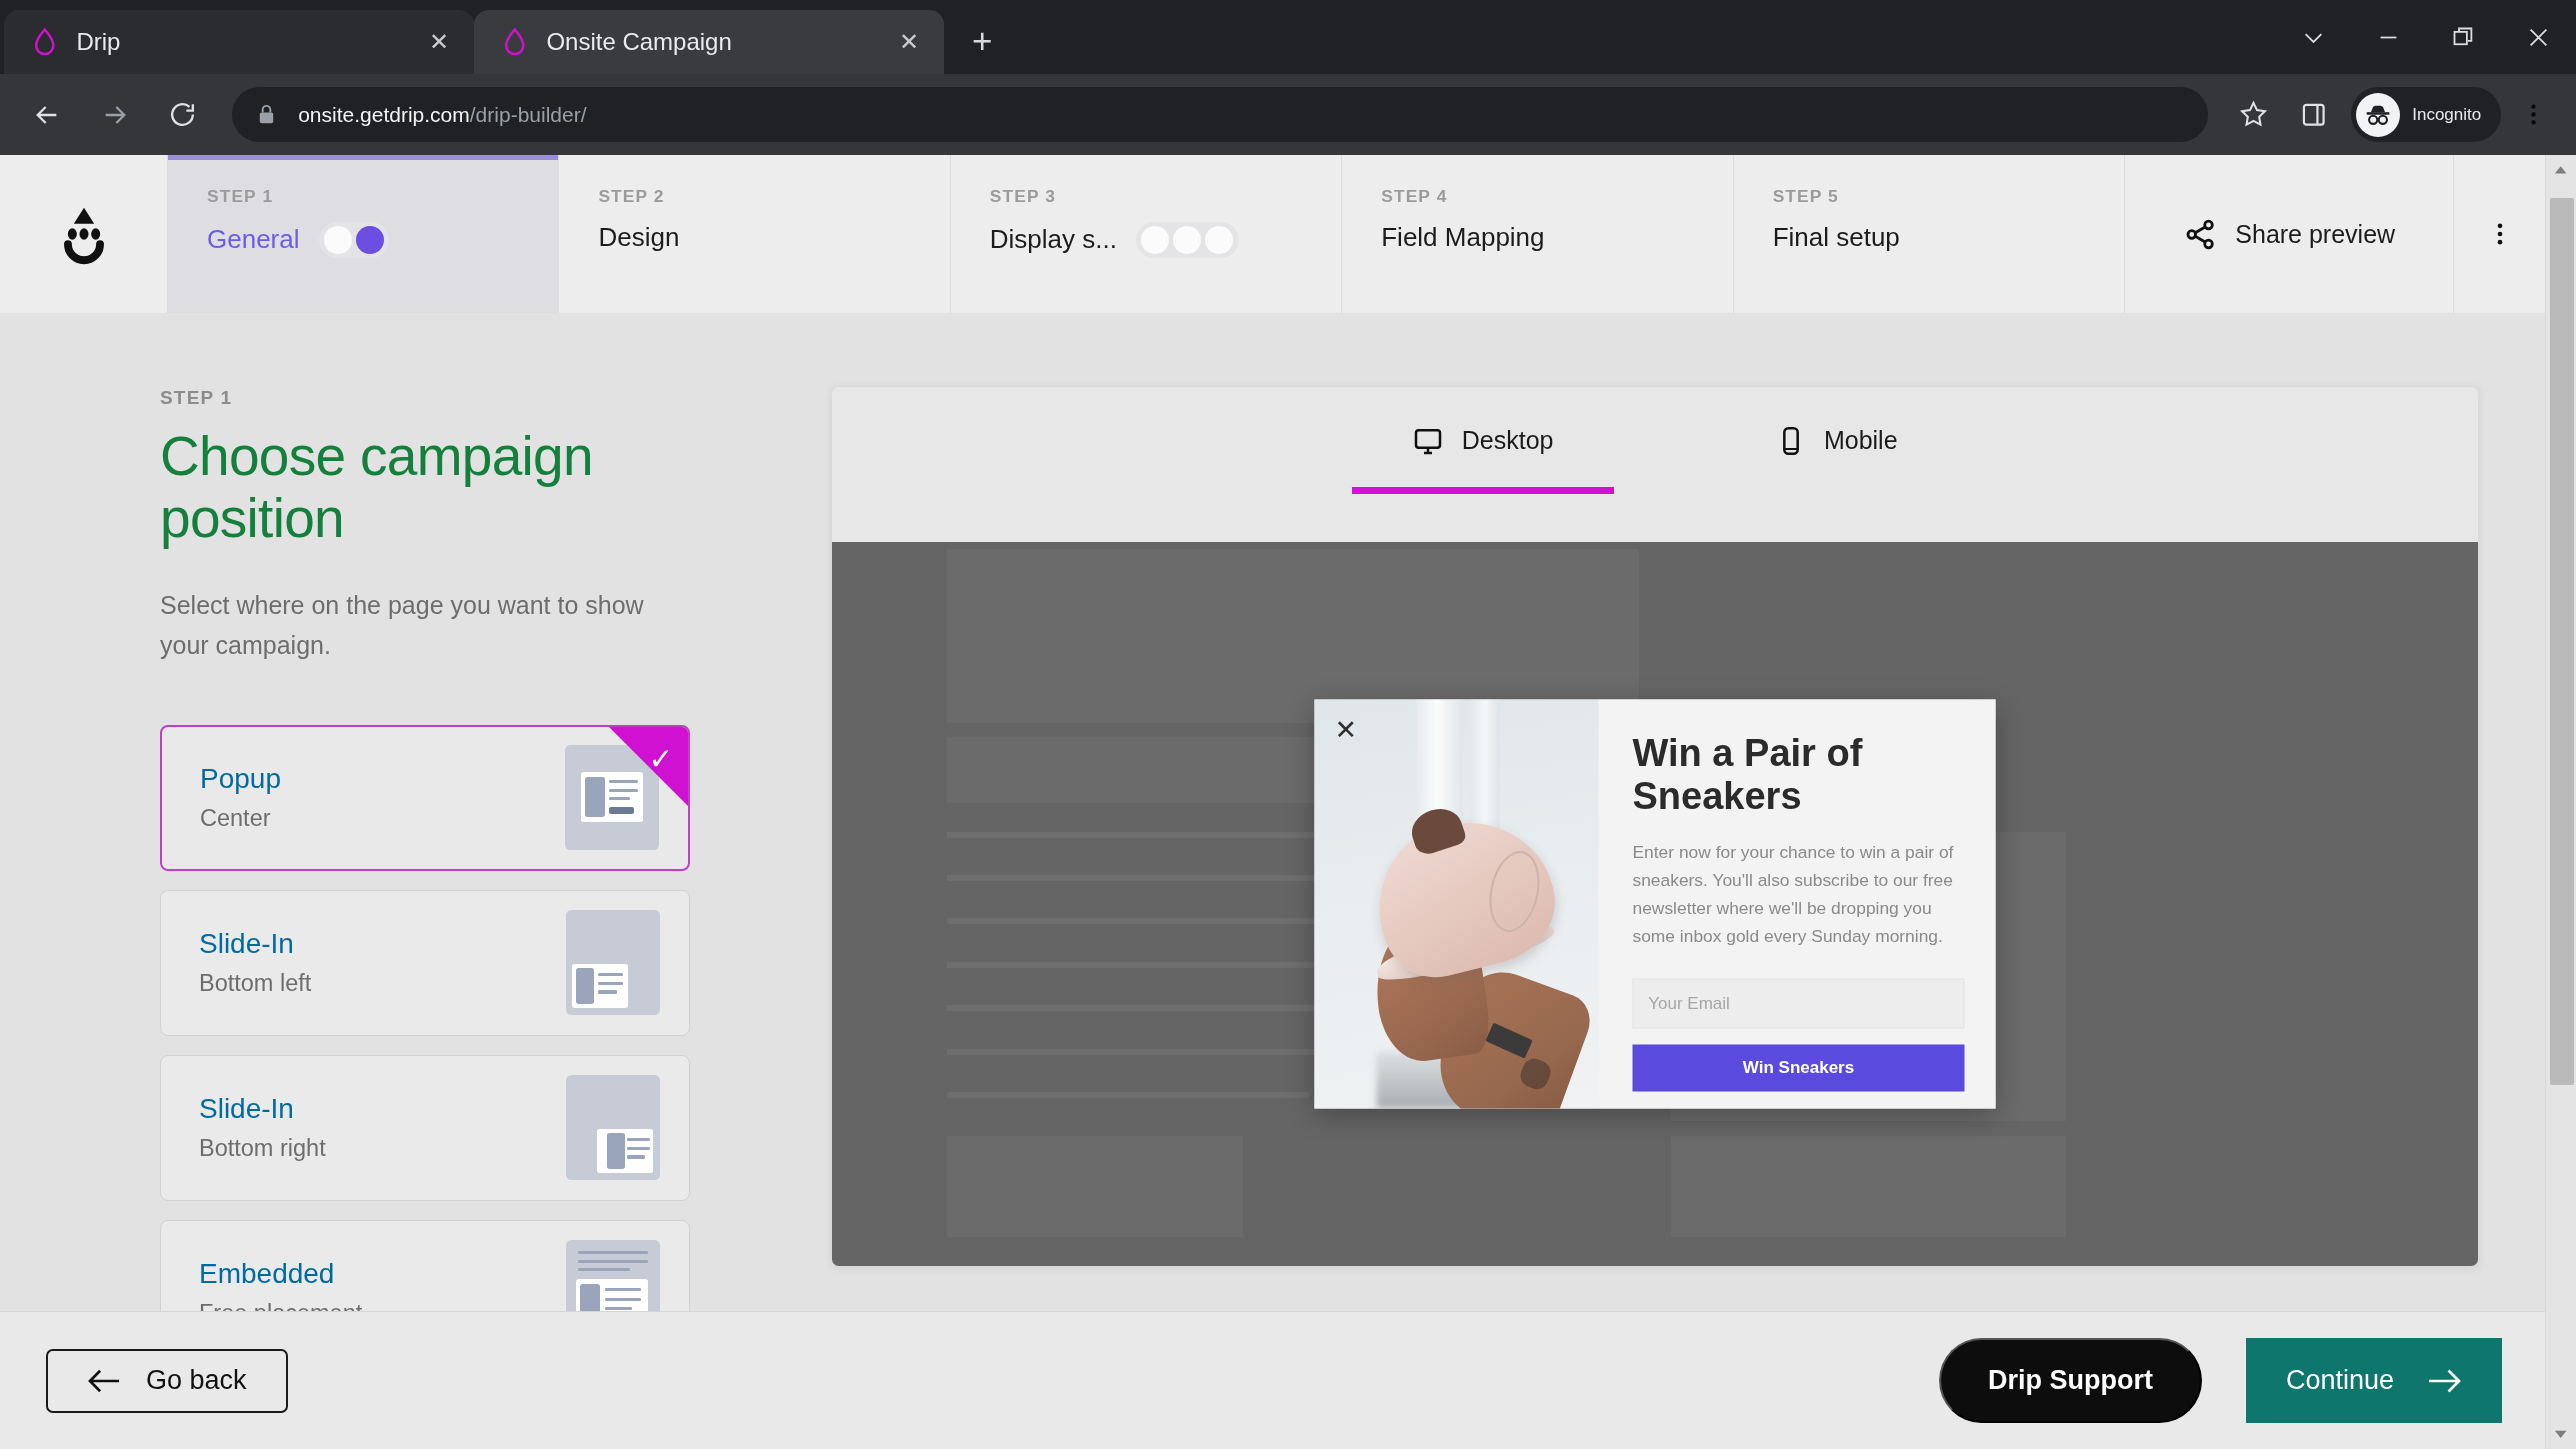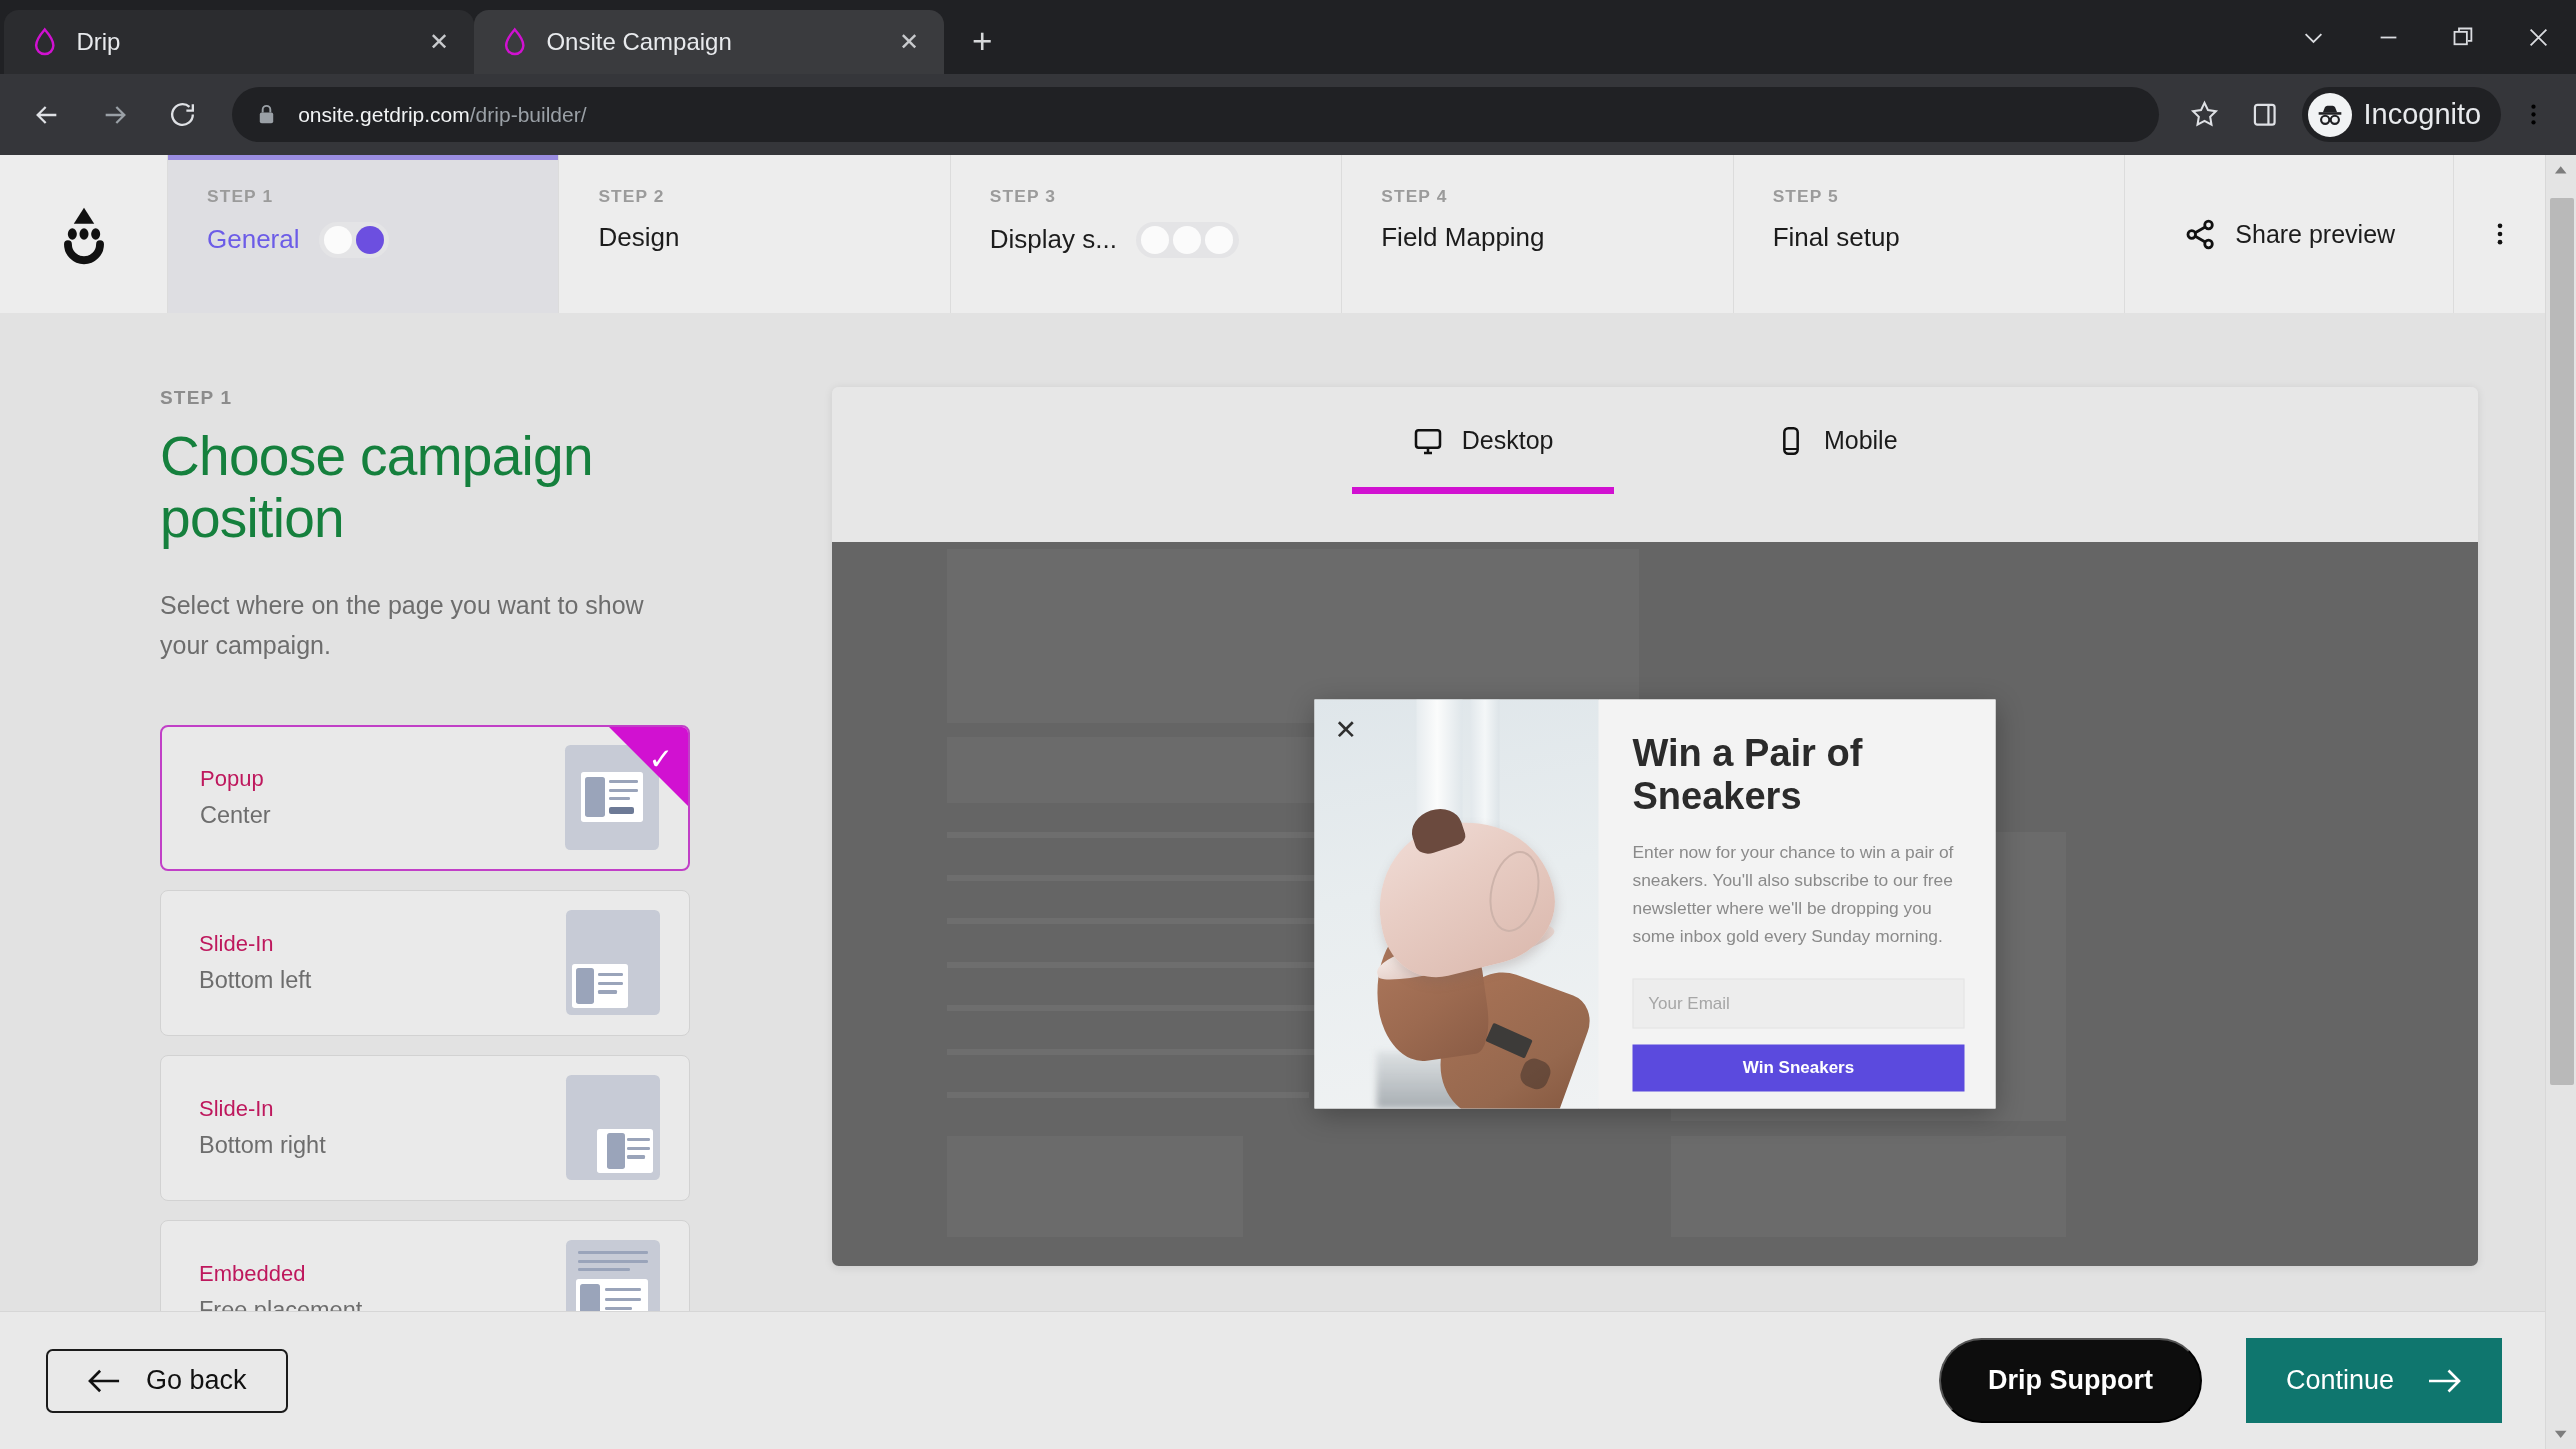--- a/index.html
+++ b/index.html
@@ -73,21 +73,21 @@
   .incognito-pill {
     height: 55px; background: #202124; border-radius: 28px;
     display: flex; align-items: center; padding: 0 20px 0 5.4px;
     gap: 12px; margin-left: 5.4px; flex: none;
   }
   .incog-avatar {
     width: 44px; height: 44px; border-radius: 50%;
     background: #f1f3f4; display: flex; align-items: center;
     justify-content: center; flex: none;
   }
-  .incog-label { color: #e8eaed; font-size: 29px; white-space: nowrap; }
+  .incog-label { color: #e8eaed; font-size: 17px; white-space: nowrap; }
 
   
   .viewport { flex: 1; background: #e2e2e2; display: flex; position: relative; overflow: hidden; }
   .page { flex: 1; display: flex; flex-direction: column; min-width: 0; }
 
   .stepbar { height: 158px; background: #ededed; display: flex; flex: none; }
   .logo-cell {
     width: 168px; flex: none; display: flex; align-items: center;
     justify-content: center; border-right: 1.3px solid #dcdcdc;
   }
@@ -141,21 +141,21 @@
     max-width: 530px; margin-bottom: 59px;
   }
   .cards { display: flex; flex-direction: column; gap: 19px; width: 530px; }
   .card {
     height: 146px; background: #eaeaea; border: 1.3px solid #d2d2d2;
     border-radius: 8px; display: flex; align-items: center;
     padding: 0 0 0 38px; position: relative; overflow: hidden;
   }
   .card.selected { border: 2.7px solid #c13fc7; background: #e9e9e9; }
   .card-text { flex: 1; min-width: 0; }
-  .card-title { font-size: 22px; color: #be185d; margin-bottom: 9.4px; }
+  .card-title { font-size: 28px; color: #0369a1; margin-bottom: 9.4px; }
   .card-sub { font-size: 23.5px; color: #6d6d6d; }
   .thumb {
     width: 94px; height: 105px; background: #c7cbd6; border-radius: 5.4px;
     margin-right: 29.5px; flex: none; position: relative; overflow: hidden;
   }
   .tcorner {
     position: absolute; top: 0; right: 0; width: 0; height: 0;
     border-top: 79px solid #d111d1; border-left: 79px solid transparent;
   }
   .tcheck {

